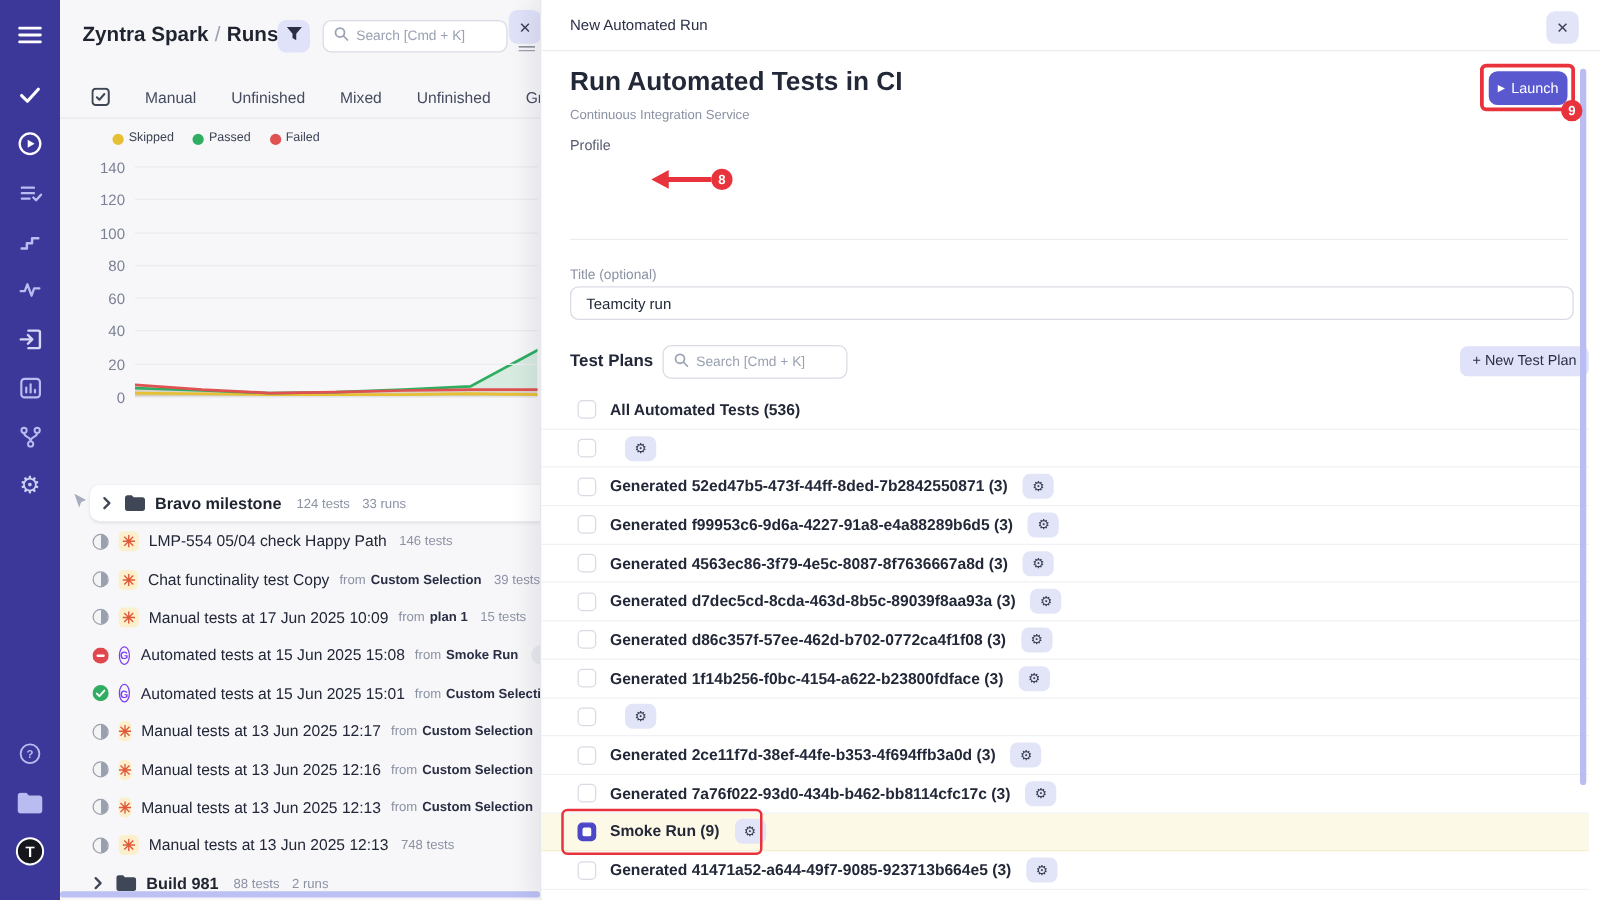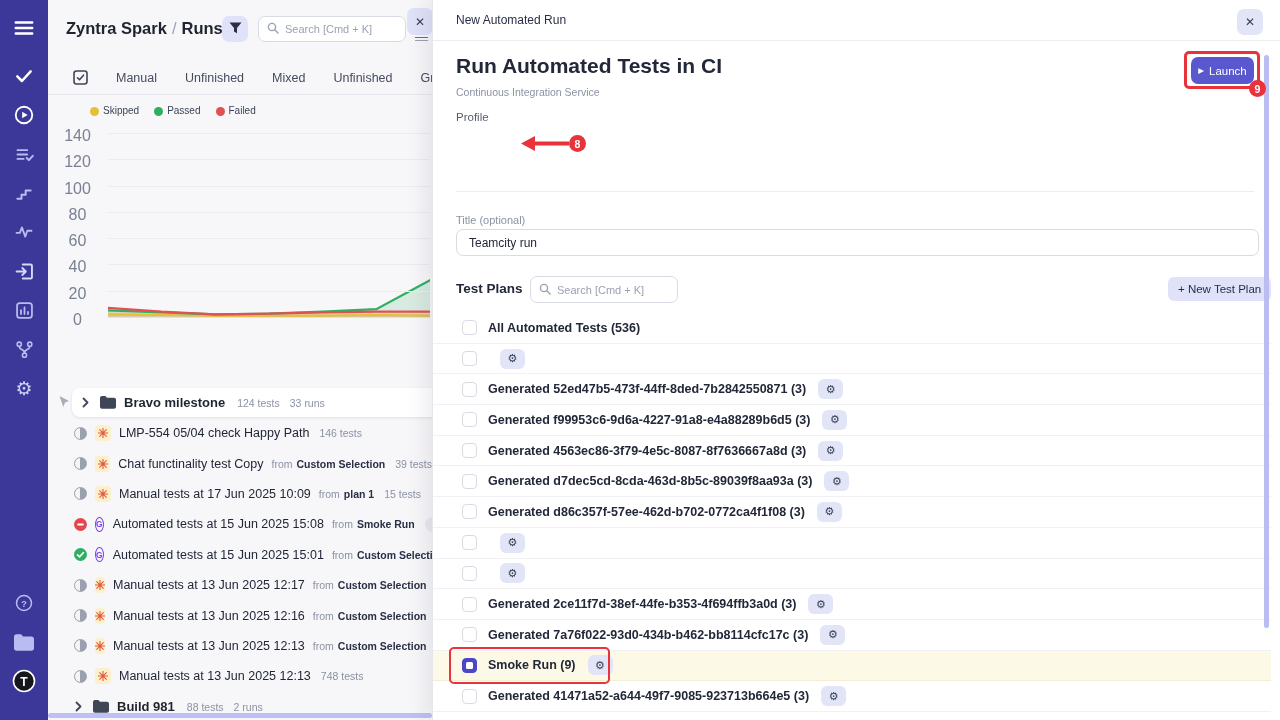--- a/index.html
+++ b/index.html
@@ -30,21 +30,21 @@
             display:flex;align-items:center;justify-content:center;font-size:12px;color:#3a3f55}
   .partial-icon{position:absolute;left:367px;top:37px;width:13px;height:4px;
                 border-top:1.5px solid #6b7280;border-bottom:1.5px solid #9aa1b2}
   .lp-tabs{position:absolute;left:25px;top:70px;display:flex;align-items:center;gap:28px}
   .tab{font-size:12.5px;color:#454c5f}
   .tabs-divider{position:absolute;left:0;top:94px;width:100%;height:1px;background:#e8e9ee}
   .lp-legend{position:absolute;left:42px;top:105px;display:flex;align-items:center;gap:15px}
   .legend-item{display:flex;align-items:flex-end;gap:4px;font-size:10px;color:#3c4354}
   .legend-dot{width:9px;height:9px;border-radius:50%}
   
-  .chart-ylabel{position:absolute;width:45px;text-align:center;font-size:16px;color:#7a8194}
+  .chart-ylabel{position:absolute;width:45px;text-align:right;font-size:12px;color:#7a8194}
   .chart-grid{position:absolute;height:1px;background:#ececef}
   .chart-svg{position:absolute;left:60px;top:125px}
   .chart-xlabels{position:absolute;top:323px;left:0;width:384px;height:14px;font-size:10px;color:#7a8194}
   .xlab{position:absolute;white-space:nowrap}
   
   .runs-list{position:absolute;left:0;top:388px;width:100%}
   .run-row{position:relative;height:30.4px;display:flex;align-items:center;padding-left:26px;white-space:nowrap}
   .run-row.first{height:30px}
   .folder-card{position:absolute;left:24px;right:-8px;top:0;height:29px;background:#fff;border-radius:8px;
                box-shadow:0 1px 3px rgba(20,20,60,.10);display:flex;align-items:center;padding-left:9px}
@@ -496,20 +496,21 @@
           <span class="plan-label">Generated d7dec5cd-8cda-463d-8b5c-89039f8aa93a (3)</span>
           <span class="gear-chip">⚙</span>
         </div>
         <div class="plan-row">
           <span class="checkbox"></span>
           <span class="plan-label">Generated d86c357f-57ee-462d-b702-0772ca4f1f08 (3)</span>
           <span class="gear-chip">⚙</span>
         </div>
         <div class="plan-row">
           <span class="checkbox"></span>
+          <span class="plan-label">Generated 1f14b256-f0bc-4154-a622-b23800fdface (3)</span>
           <span class="gear-chip">⚙</span>
         </div>
         <div class="plan-row">
           <span class="checkbox"></span>
           <span class="gear-chip">⚙</span>
         </div>
         <div class="plan-row">
           <span class="checkbox"></span>
           <span class="plan-label">Generated 2ce11f7d-38ef-44fe-b353-4f694ffb3a0d (3)</span>
           <span class="gear-chip">⚙</span>

